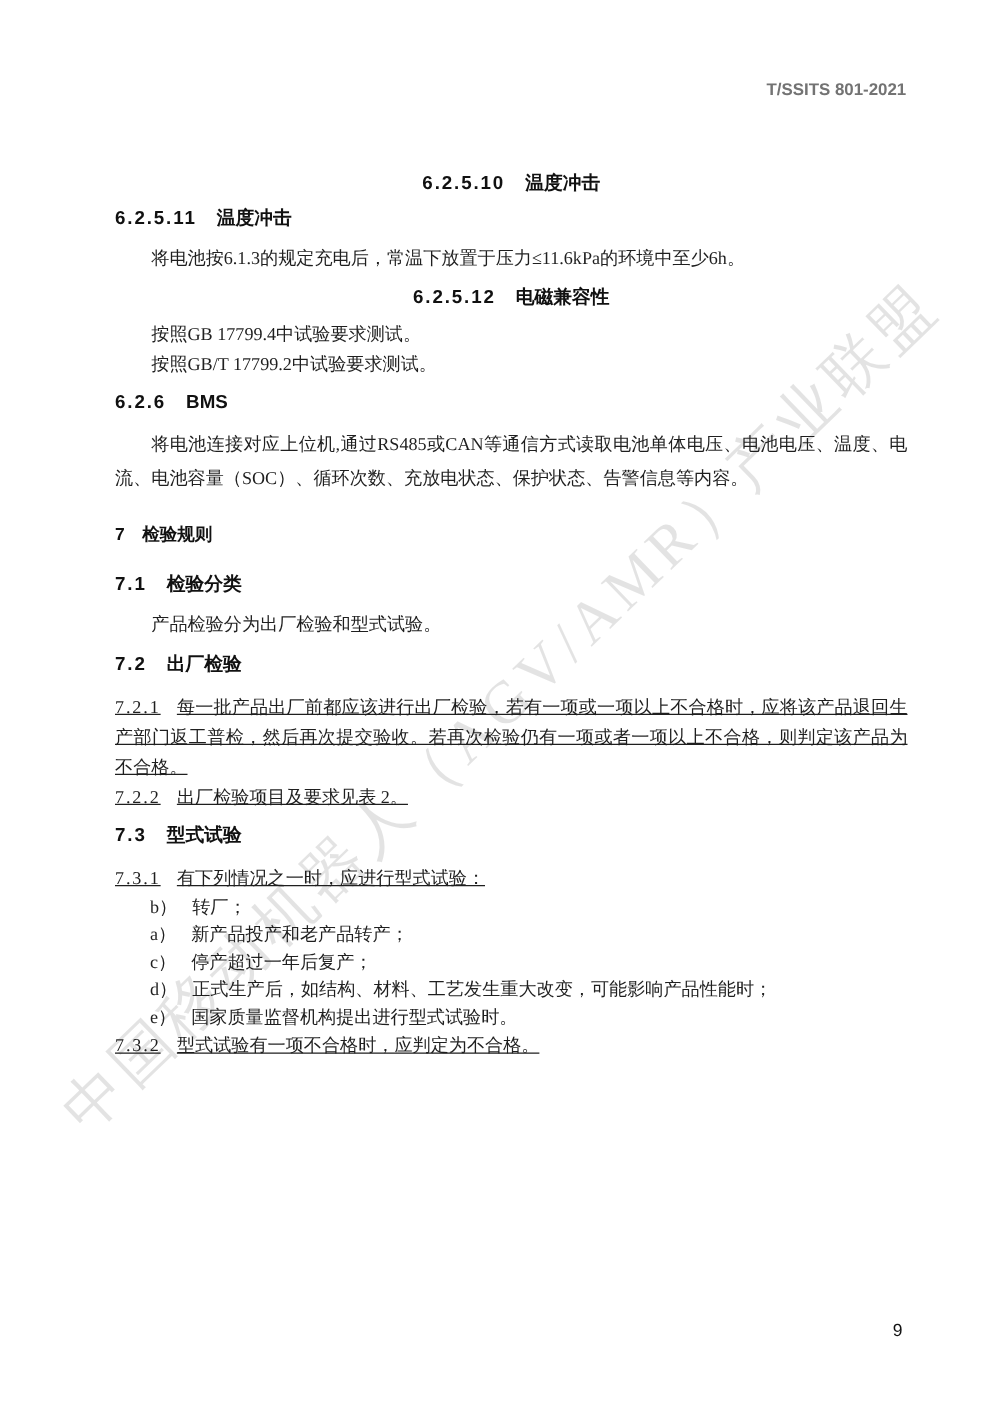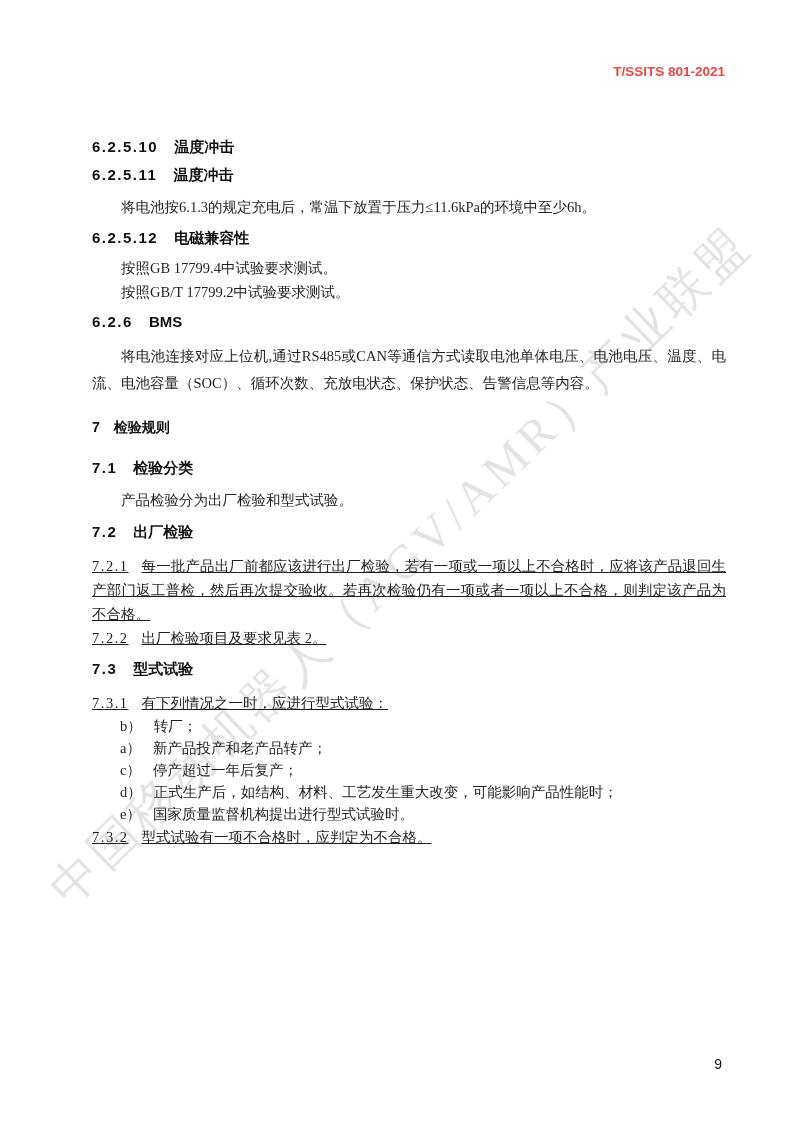--- a/index.html
+++ b/index.html
@@ -27,21 +27,21 @@
     z-index: 0;
     pointer-events: none;
   }
   .doc-header {
     position: absolute;
     top: 64px;
     right: 75px;
     font-family: "Liberation Sans", "DejaVu Sans", sans-serif;
     font-size: 13.5px;
     font-weight: bold;
-    color: #ef4444;
+    color: #737373;
     z-index: 1;
   }
   .doc-content {
     position: absolute;
     left: 92px;
     width: 634px;
     top: 130px;
     z-index: 1;
   }
   .h3 {
@@ -88,21 +88,21 @@
   .page-number {
     position: absolute;
     top: 1056px;
     right: 78px;
     font-family: "Liberation Sans", "DejaVu Sans", sans-serif;
     font-size: 14px;
     color: #111;
     z-index: 1;
   }
   
-  .mt7  { margin-top: 7px; }
+  .mt7  { margin-top: 7px; text-align: center; }
   .mt8  { margin-top: 8px; }
   .mt9  { margin-top: 9px; }
   .mt11 { margin-top: 11px; }
   .mt12 { margin-top: 12px; }
   .mt14 { margin-top: 14px; }
   .mt20 { margin-top: 20px; }
   .mt21 { margin-top: 21px; }
 </style>
 </head>
 <body>

